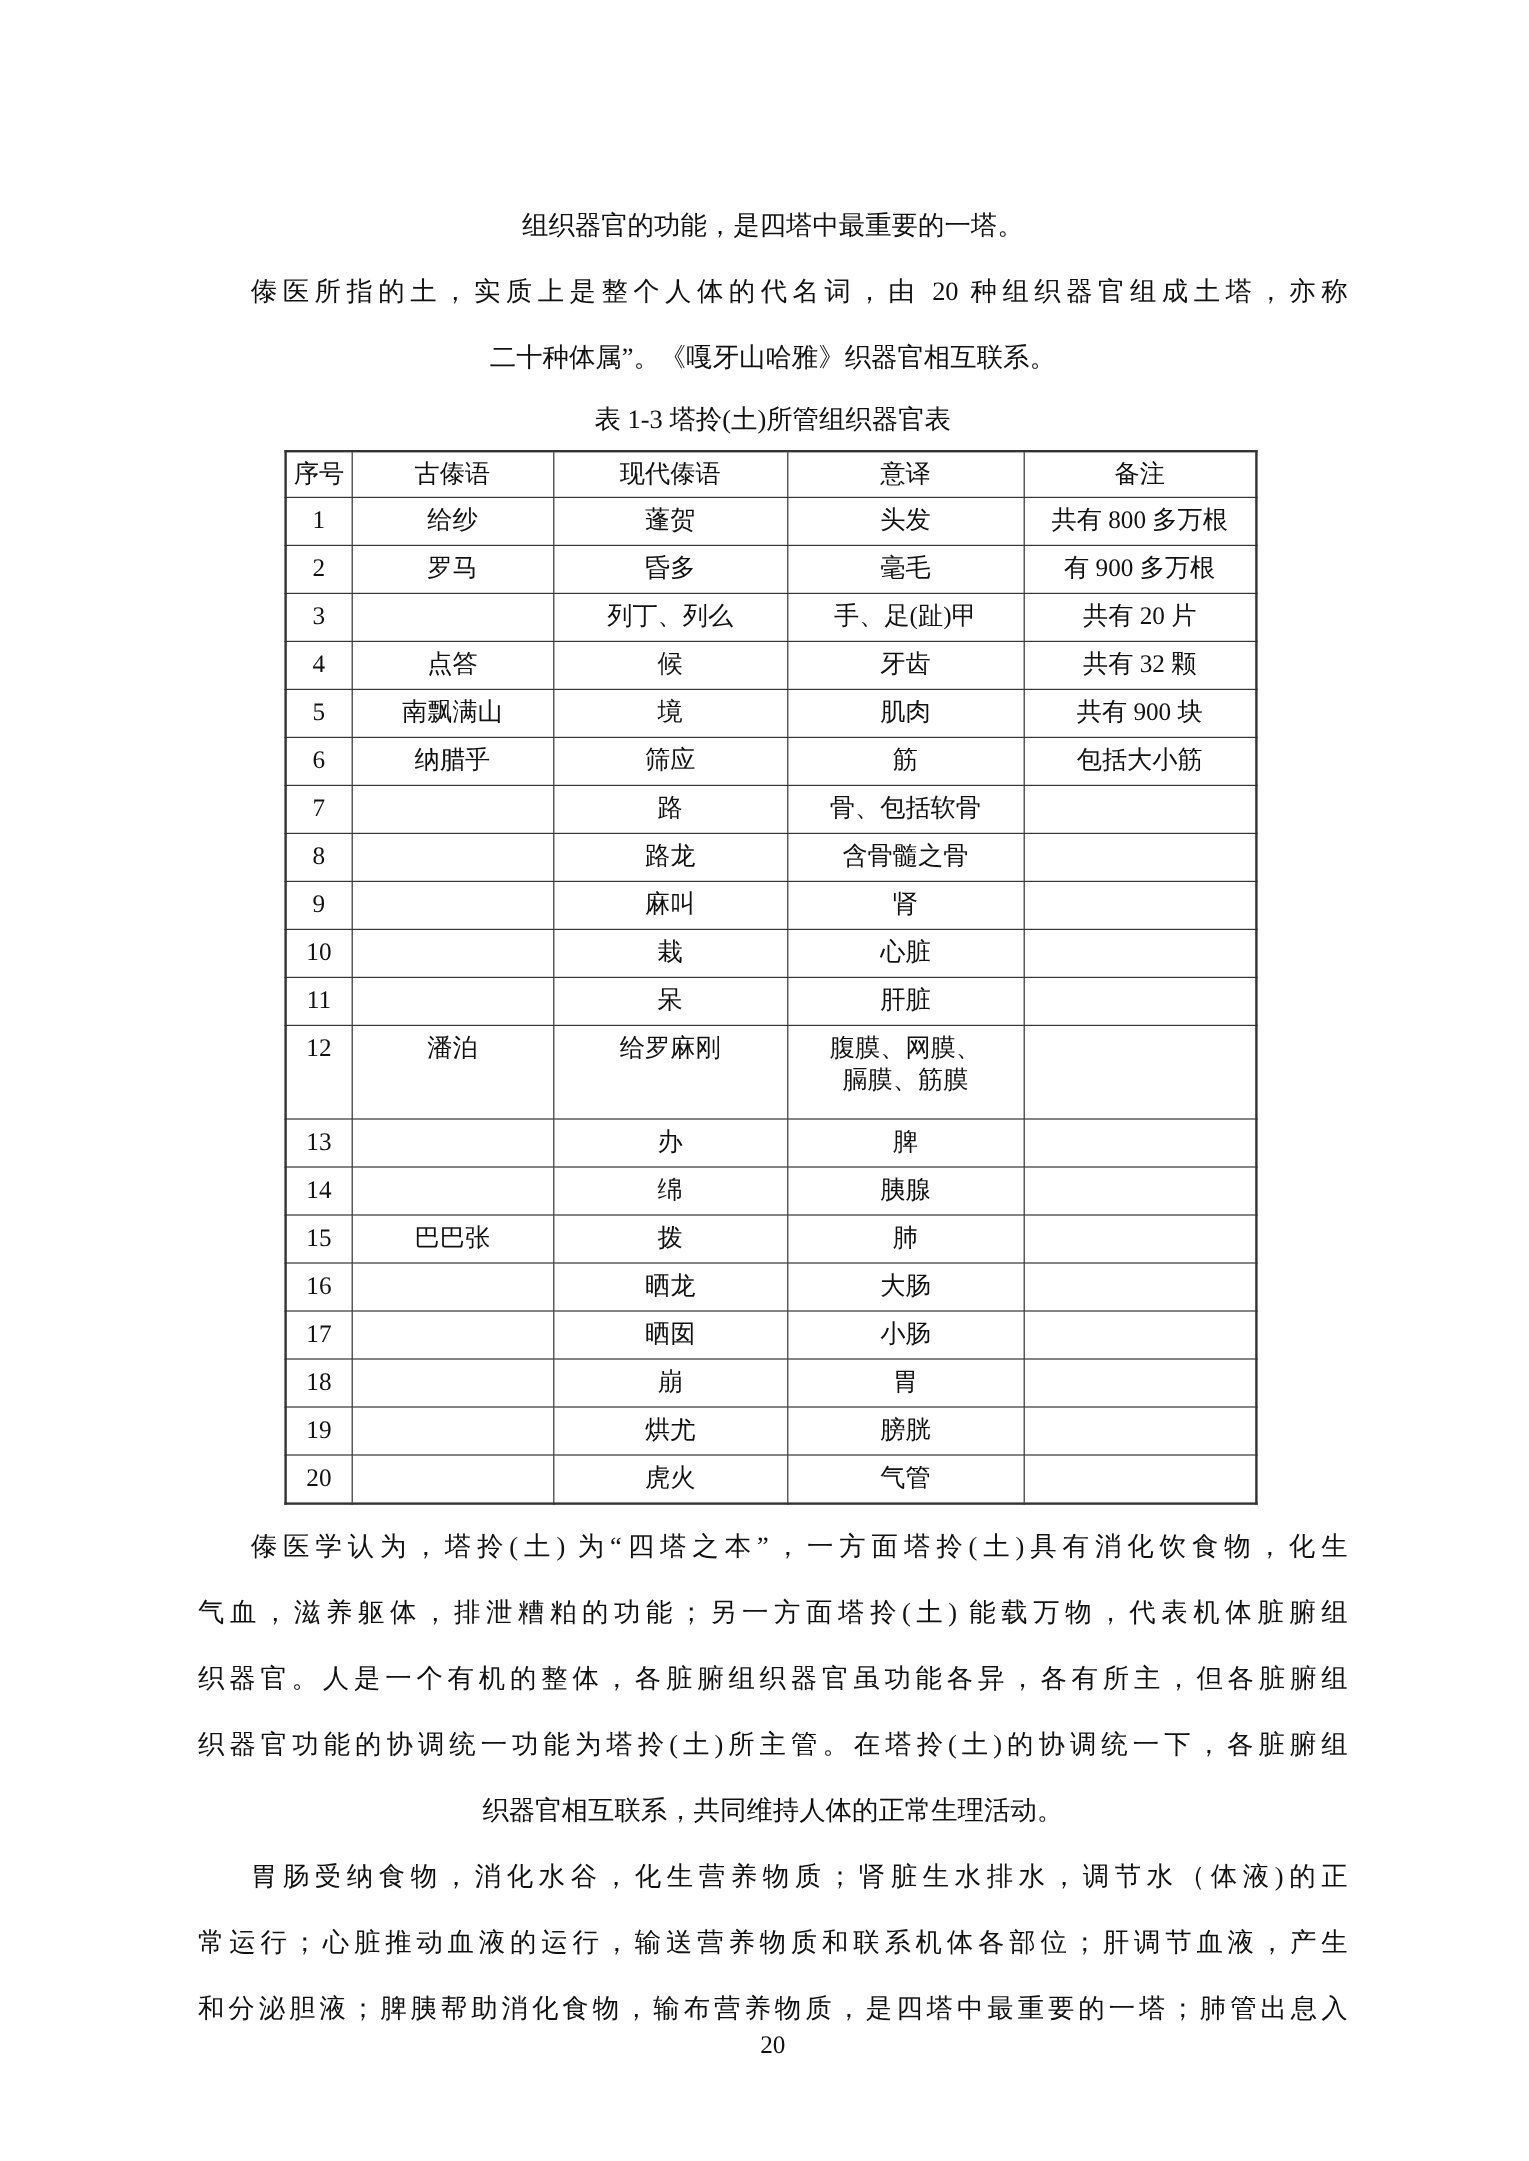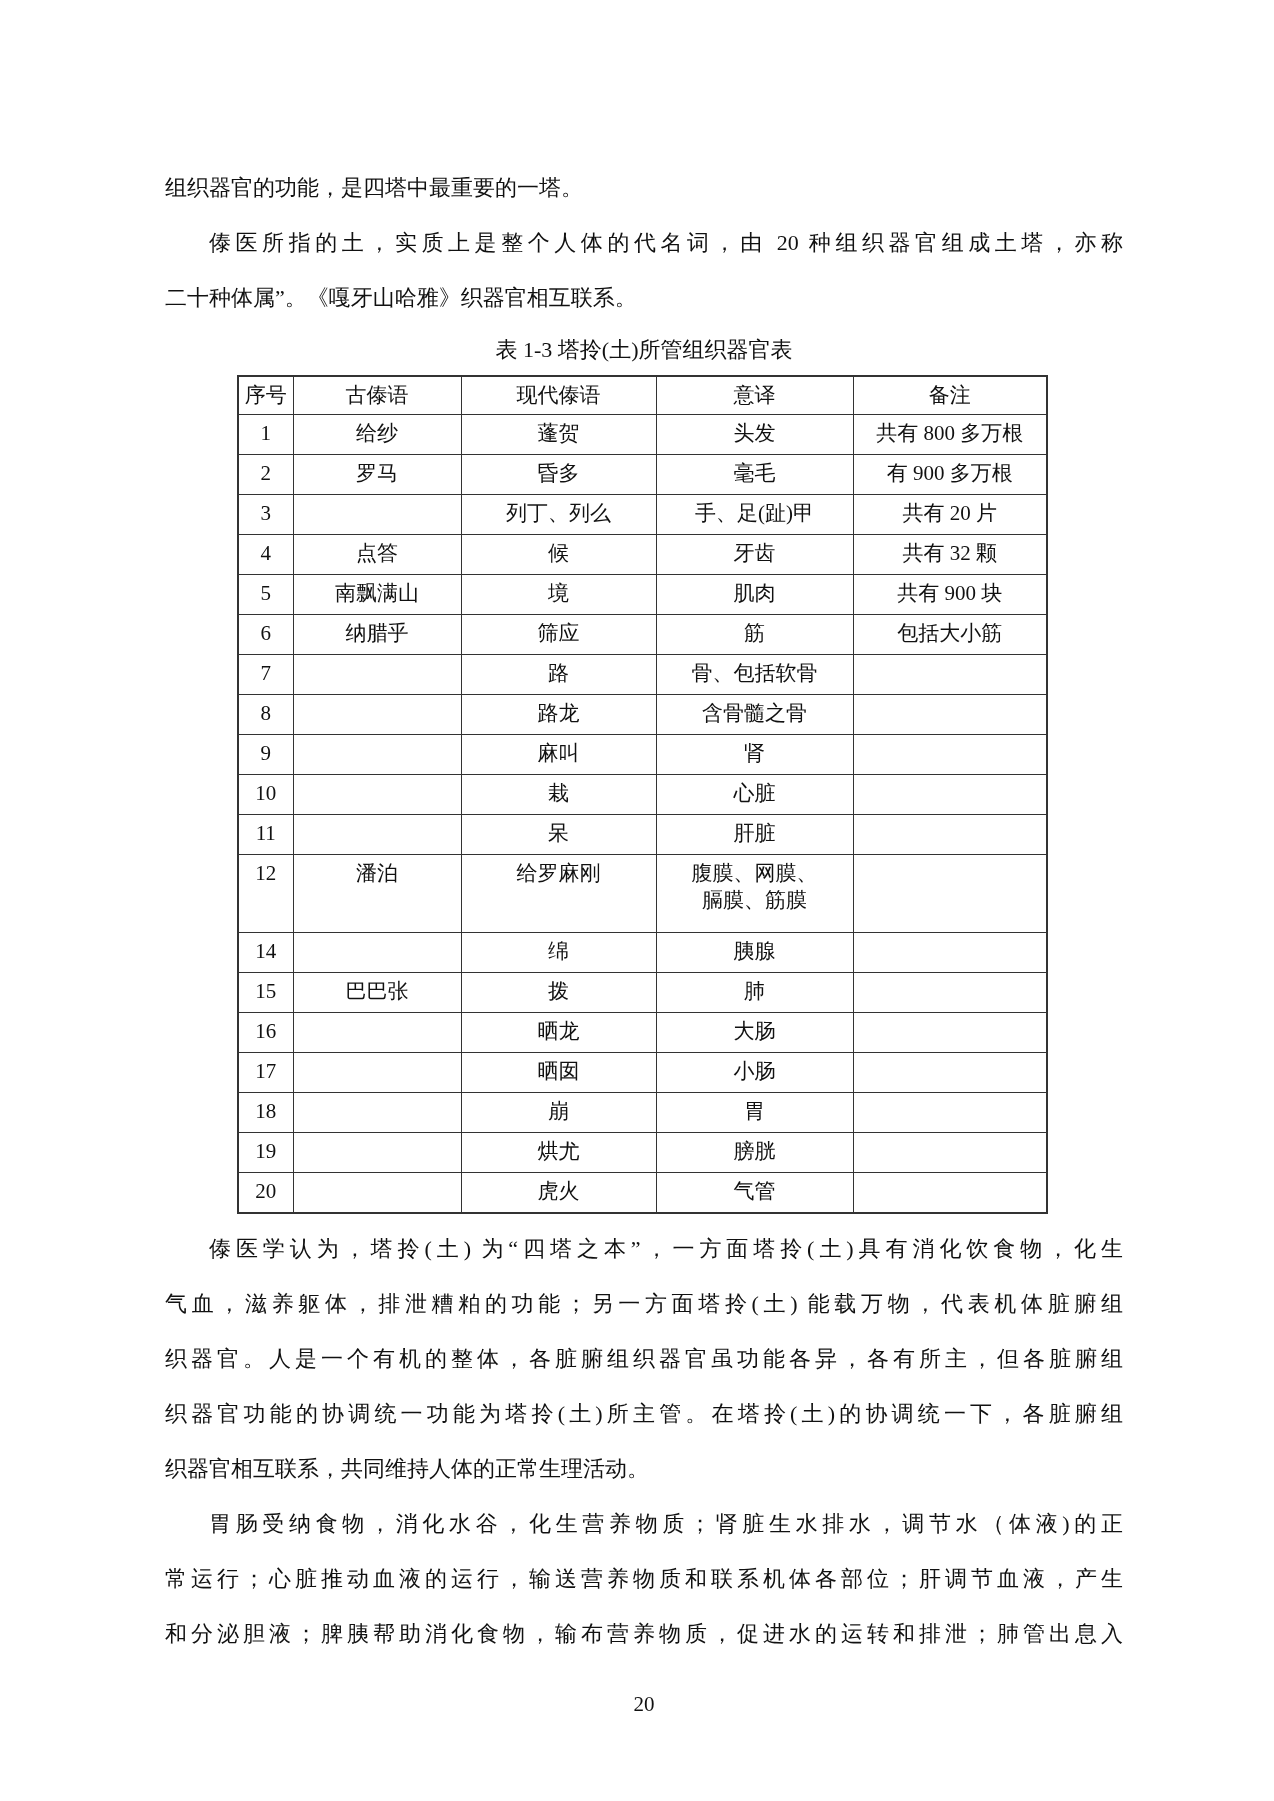--- a/index.html
+++ b/index.html
@@ -14,21 +14,21 @@
   .content{
     position:absolute;
     left:165px;top:160px;
     width:958px;
   }
   .paragraph{margin:0;}
   .line{
     font-size:22px;
     line-height:55px;
     height:55px;
-    text-align:left;
+    text-align:center;
     white-space:nowrap;
     overflow:visible;
   }
   .line.fill{
     white-space:normal;
     text-align:justify;
     text-align-last:justify;
   }
   .line.indent{text-indent:44px;}
   .table-title{
@@ -186,20 +186,27 @@
           </tr>
           <tr class="tall">
             <td>12</td>
             <td>潘泊</td>
             <td>给罗麻刚</td>
             <td>腹膜、网膜、
 膈膜、筋膜</td>
             <td></td>
           </tr>
           <tr>
+            <td>13</td>
+            <td></td>
+            <td>办</td>
+            <td>脾</td>
+            <td></td>
+          </tr>
+          <tr>
             <td>14</td>
             <td></td>
             <td>绵</td>
             <td>胰腺</td>
             <td></td>
           </tr>
           <tr>
             <td>15</td>
             <td>巴巴张</td>
             <td>拨</td>
@@ -248,20 +255,20 @@
         <div class="paragraph">
           <div class="line indent fill">傣医学认为，塔拎(土) 为“四塔之本”，一方面塔拎(土)具有消化饮食物，化生</div>
           <div class="line fill">气血，滋养躯体，排泄糟粕的功能；另一方面塔拎(土) 能载万物，代表机体脏腑组</div>
           <div class="line fill">织器官。人是一个有机的整体，各脏腑组织器官虽功能各异，各有所主，但各脏腑组</div>
           <div class="line fill">织器官功能的协调统一功能为塔拎(土)所主管。在塔拎(土)的协调统一下，各脏腑组</div>
           <div class="line">织器官相互联系，共同维持人体的正常生理活动。</div>
         </div>
         <div class="paragraph">
           <div class="line indent fill">胃肠受纳食物，消化水谷，化生营养物质；肾脏生水排水，调节水（体液)的正</div>
           <div class="line fill">常运行；心脏推动血液的运行，输送营养物质和联系机体各部位；肝调节血液，产生</div>
-          <div class="line fill">和分泌胆液；脾胰帮助消化食物，输布营养物质，促进水的运转和排泄；肺管出息入</div>
+          <div class="line fill">和分泌胆液；脾胰帮助消化食物，输布营养物质，是四塔中最重要的一塔；肺管出息入</div>
         </div>
       </div>
 
   </div>
 
   <div class="page-number">20</div>
 </div>
 
 </body></html>

